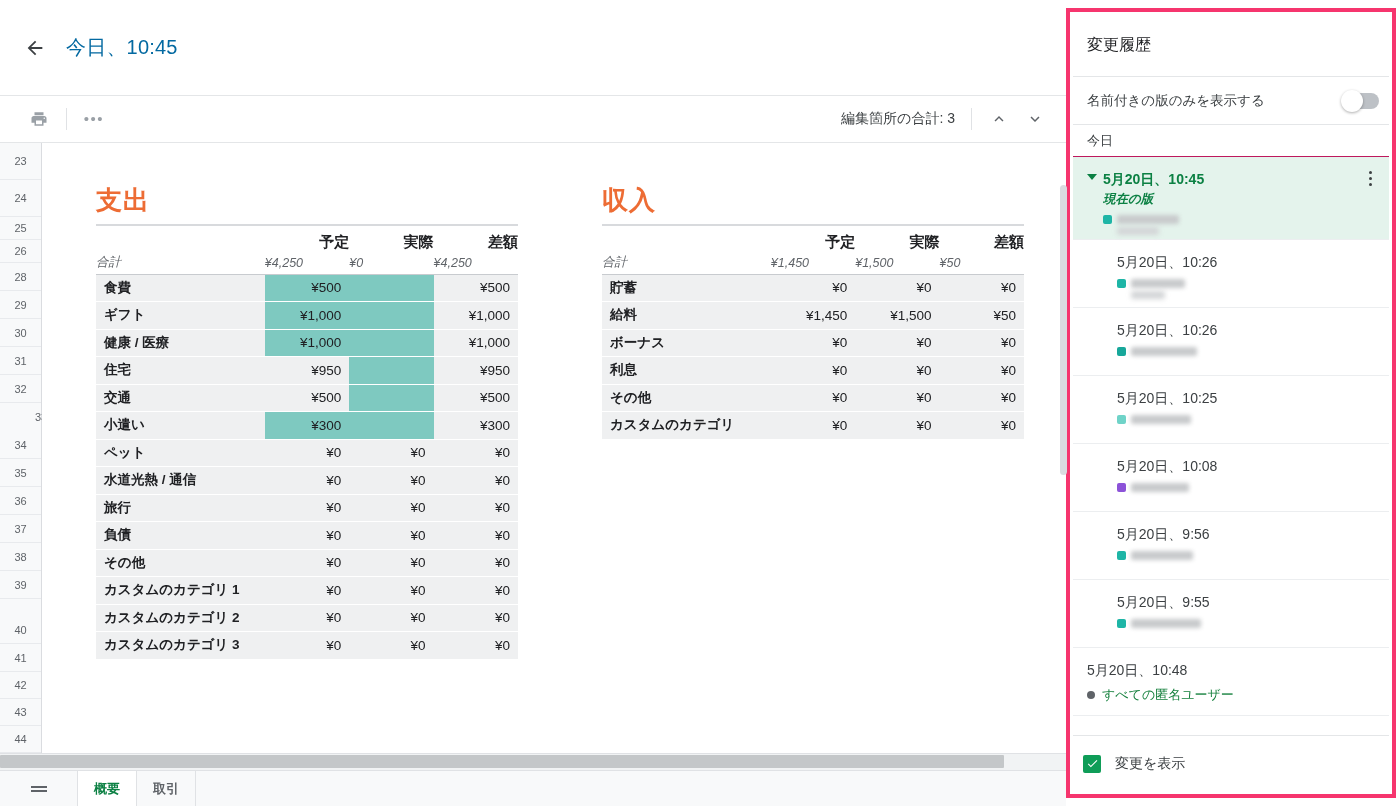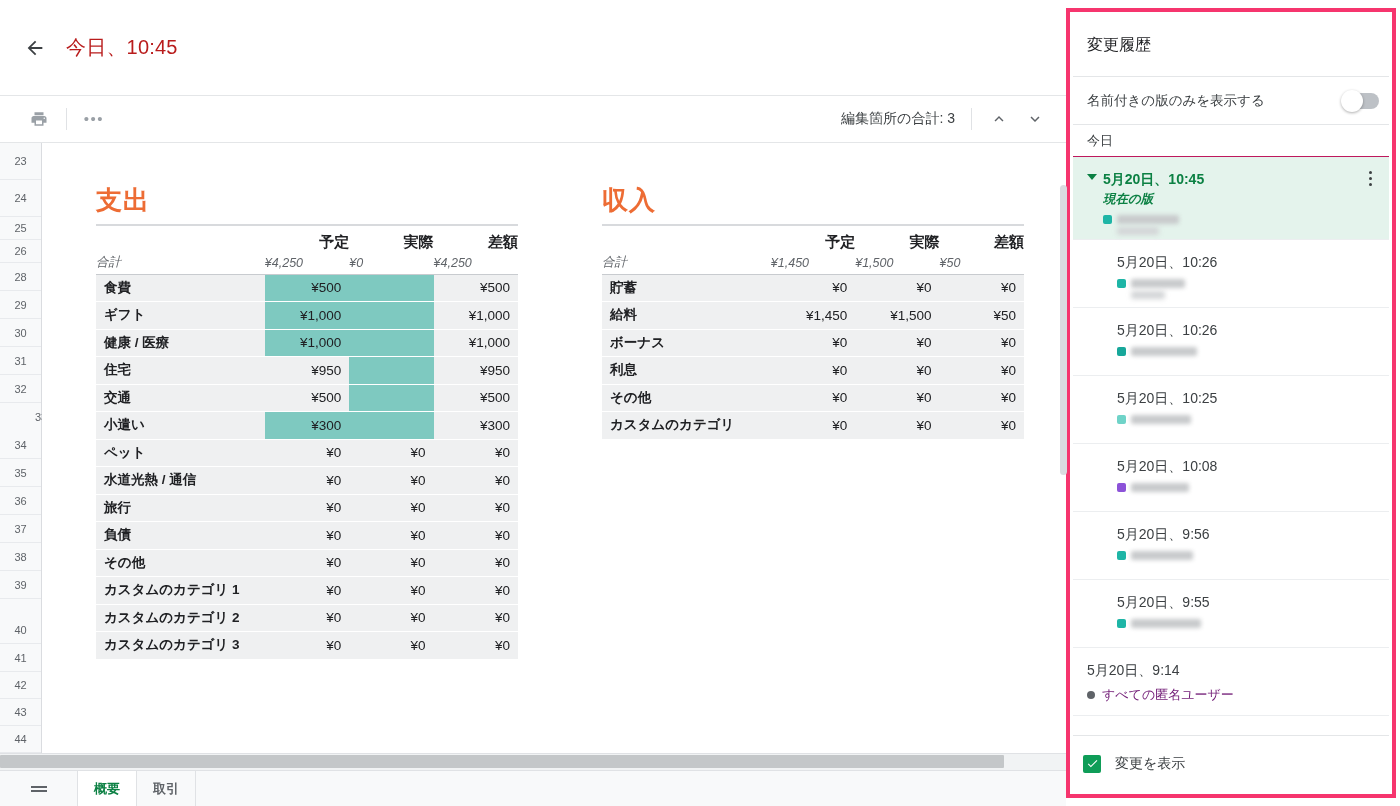--- a/index.html
+++ b/index.html
@@ -15,21 +15,21 @@
   
   .doc-header {
     position:absolute; left:0; top:0; width:1066px; height:95px;
     display:flex; align-items:center; padding-left:14px; background:#fff;
   }
   .back-btn {
     width:42px; height:42px; display:flex; align-items:center; justify-content:center;
     border-radius:50%; cursor:pointer;
   }
   .back-btn svg { display:block; }
-  .doc-title { font-size:20px; color:#b91c1c; margin-left:10px; letter-spacing:.2px; }
+  .doc-title { font-size:20px; color:#0369a1; margin-left:10px; letter-spacing:.2px; }
 
   
   .toolbar {
     position:absolute; left:0; top:95px; width:1066px; height:48px;
     border-top:1px solid #e4e6e8; border-bottom:1px solid #e4e6e8;
     display:flex; align-items:center; background:#fff;
   }
   .tb-left { display:flex; align-items:center; padding-left:24px; }
   .tb-icon-btn {
     width:30px; height:30px; display:flex; align-items:center; justify-content:center;
@@ -161,21 +161,21 @@
     position:absolute; right:10px; top:14px; width:18px; display:flex;
     flex-direction:column; align-items:center; gap:3px; cursor:pointer;
   }
   .kebab i { width:3px; height:3px; background:#3c4043; border-radius:50%; display:block; }
   .user-row { display:flex; align-items:center; margin-top:7px; gap:5px; }
   .user-dot { width:9px; height:9px; border-radius:2px; flex:0 0 auto; }
   .blur-name { height:9px; border-radius:2px; background:#c8cacc; filter:blur(2.2px); }
   .blur-name2 { height:8px; border-radius:2px; background:#d3d5d7; filter:blur(2.4px); margin-top:3px; margin-left:14px; }
   .anon-row { display:flex; align-items:center; gap:7px; margin-top:6px; }
   .anon-dot { width:8px; height:8px; border-radius:50%; background:#5f6368; }
-  .anon-label { font-size:13px; color:#701a75; }
+  .anon-label { font-size:13px; color:#15803d; }
 
   .vh-footer {
     position:absolute; left:0; bottom:0; width:316px; height:56px;
     border-top:1px solid #e4e6e8; display:flex; align-items:center; padding-left:10px;
     background:#fff;
   }
   .cb {
     width:18px; height:18px; background:#0f9d58; border-radius:2px;
     display:flex; align-items:center; justify-content:center; cursor:pointer;
   }
@@ -523,21 +523,21 @@
           </div>
         </div>
         <div class="vh-item">
           <div class="vh-time">5月20日、9:55</div>
           <div class="user-row">
             <span class="user-dot" style="background: rgb(30, 181, 166);"></span>
             <span class="blur-name" style="width: 70px;"></span>
           </div>
         </div>
         <div class="vh-item last">
-          <div class="vh-time">5月20日、9:14</div>
+          <div class="vh-time">5月20日、10:48</div>
           <div class="anon-row">
             <span class="anon-dot"></span>
             <span class="anon-label">すべての匿名ユーザー</span>
           </div>
         </div>
       </div>
 
     <div class="vh-footer">
       <span class="cb">
         <svg width="13" height="13" viewBox="0 0 24 24">

